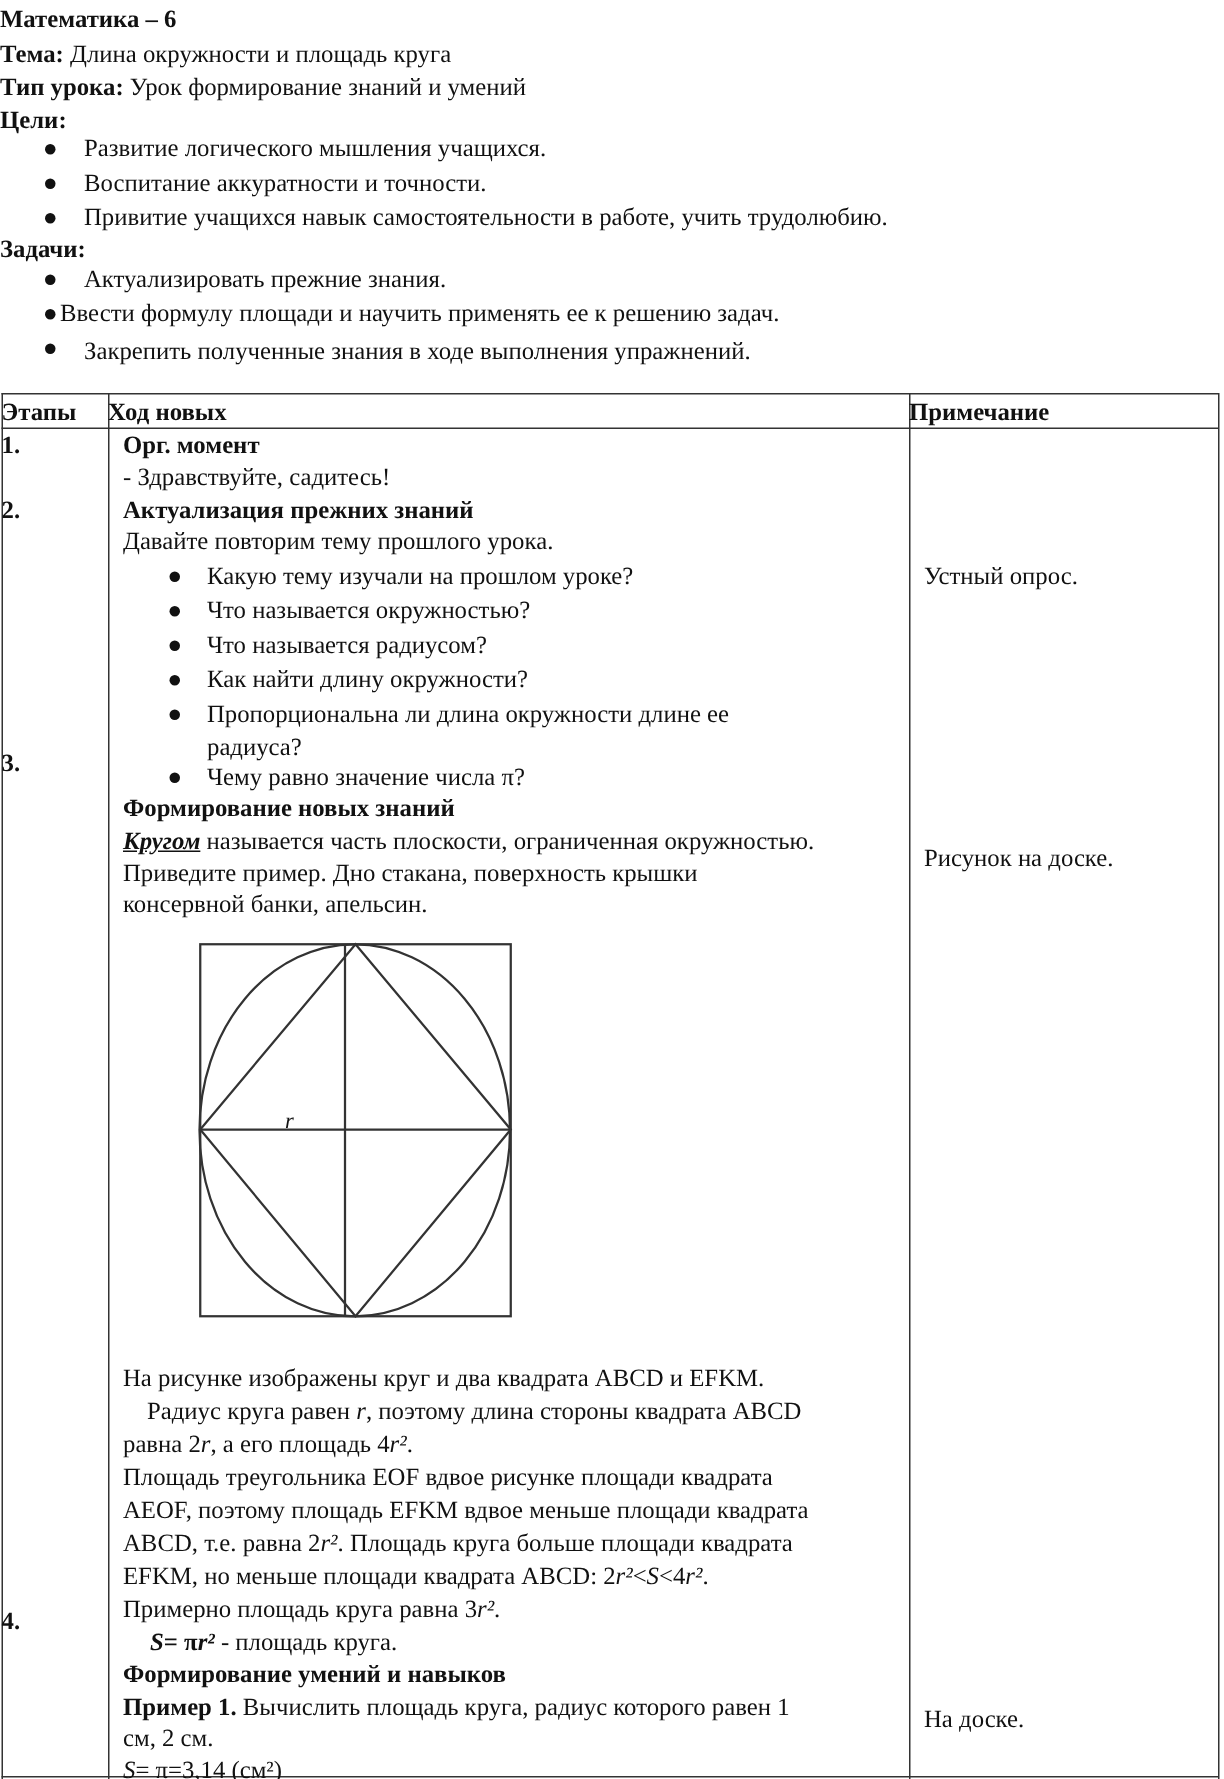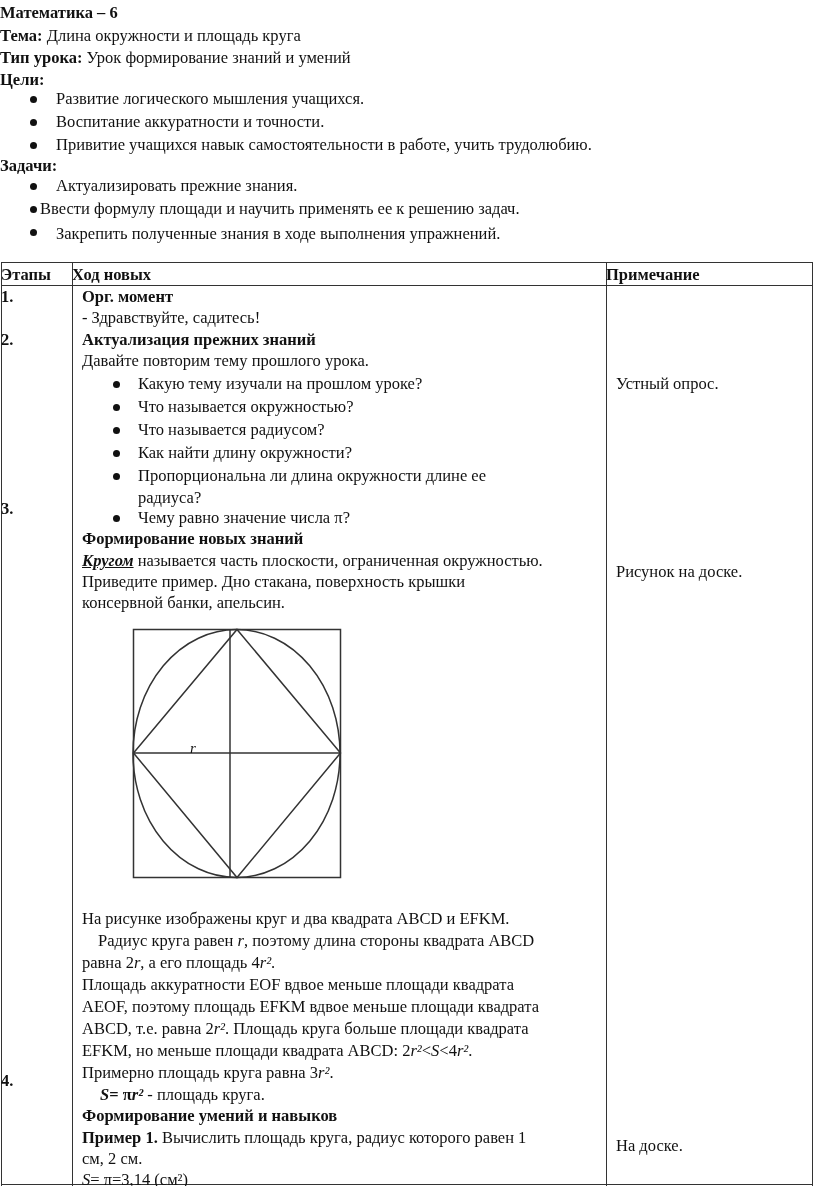--- a/index.html
+++ b/index.html
@@ -93,21 +93,21 @@
     <ellipse cx="106.5" cy="127.5" rx="103.5" ry="124" fill="none" stroke="#333" stroke-width="1.5"></ellipse>
     <line x1="100" y1="3.5" x2="100" y2="251.5" stroke="#333" stroke-width="1.5"></line>
     <line x1="3.5" y1="127" x2="210.5" y2="127" stroke="#333" stroke-width="1.5"></line>
     <polygon points="107,3.5 210.5,127 107,251.5 3.5,127" fill="none" stroke="#333" stroke-width="1.5"></polygon>
   </svg>
   <div class="ln i" style="left:190px;top:738px;font-size:15px;">r</div>
 
   <div class="ln" style="left:82px;top:909px;">На рисунке изображены круг и два квадрата ABCD и EFKM.</div>
   <div class="ln" style="left:82px;top:931px;margin-left:16px;"><span>Радиус круга равен </span><span class="i">r</span><span>, поэтому длина стороны квадрата ABCD</span></div>
   <div class="ln" style="left:82px;top:953px;"><span>равна 2</span><span class="i">r</span><span>, а его площадь 4</span><span class="i">r²</span><span>.</span></div>
-  <div class="ln" style="left:82px;top:975px;">Площадь аккуратности EOF вдвое меньше площади квадрата</div>
+  <div class="ln" style="left:82px;top:975px;">Площадь треугольника EOF вдвое рисунке площади квадрата</div>
   <div class="ln" style="left:82px;top:997px;">AEOF, поэтому площадь EFKM вдвое меньше площади квадрата</div>
   <div class="ln" style="left:82px;top:1019px;"><span>ABCD, т.е. равна 2</span><span class="i">r²</span><span>. Площадь круга больше площади квадрата</span></div>
   <div class="ln" style="left:82px;top:1041px;"><span>EFKM, но меньше площади квадрата ABCD: 2</span><span class="i">r²</span><span>&lt;</span><span class="i">S</span><span>&lt;4</span><span class="i">r²</span><span>.</span></div>
   <div class="ln" style="left:82px;top:1063px;"><span>Примерно площадь круга равна 3</span><span class="i">r²</span><span>.</span></div>
   <div class="ln" style="left:82px;top:1085px;margin-left:18px;"><span class="b i">S</span><span class="b">= π</span><span class="b i">r²</span><span> - площадь круга.</span></div>
 
   <div class="ln b" style="left:82px;top:1106px;">Формирование умений и навыков</div>
   <div class="ln" style="left:82px;top:1128px;"><span class="b">Пример 1.</span><span> Вычислить площадь круга, радиус которого равен 1</span></div>
   <div class="ln" style="left:82px;top:1149px;">см, 2 см.</div>
   <div class="ln" style="left:82px;top:1170px;"><span class="i">S</span><span>= π=3,14 (см²)</span></div>

